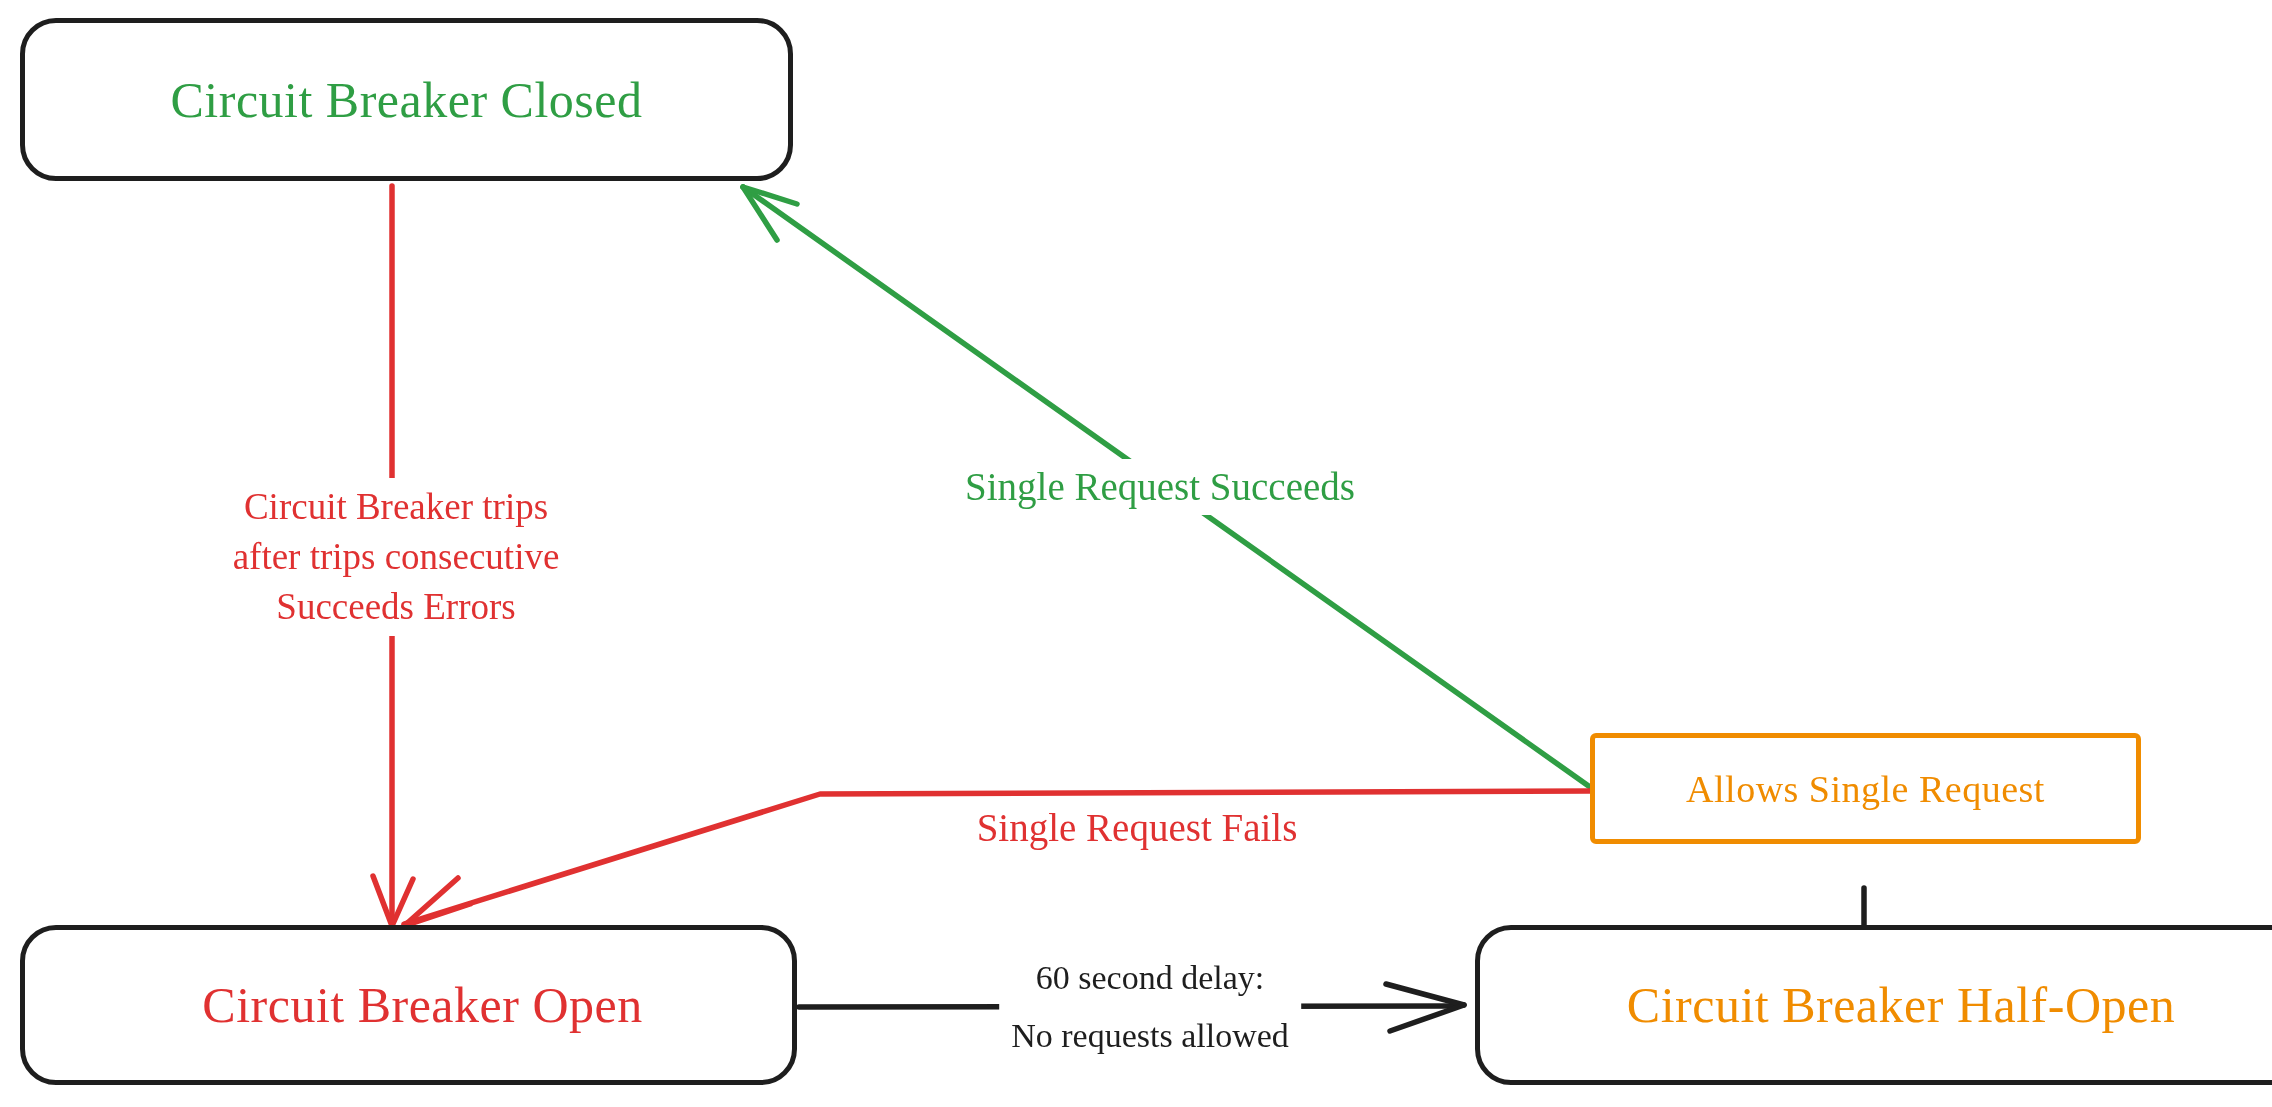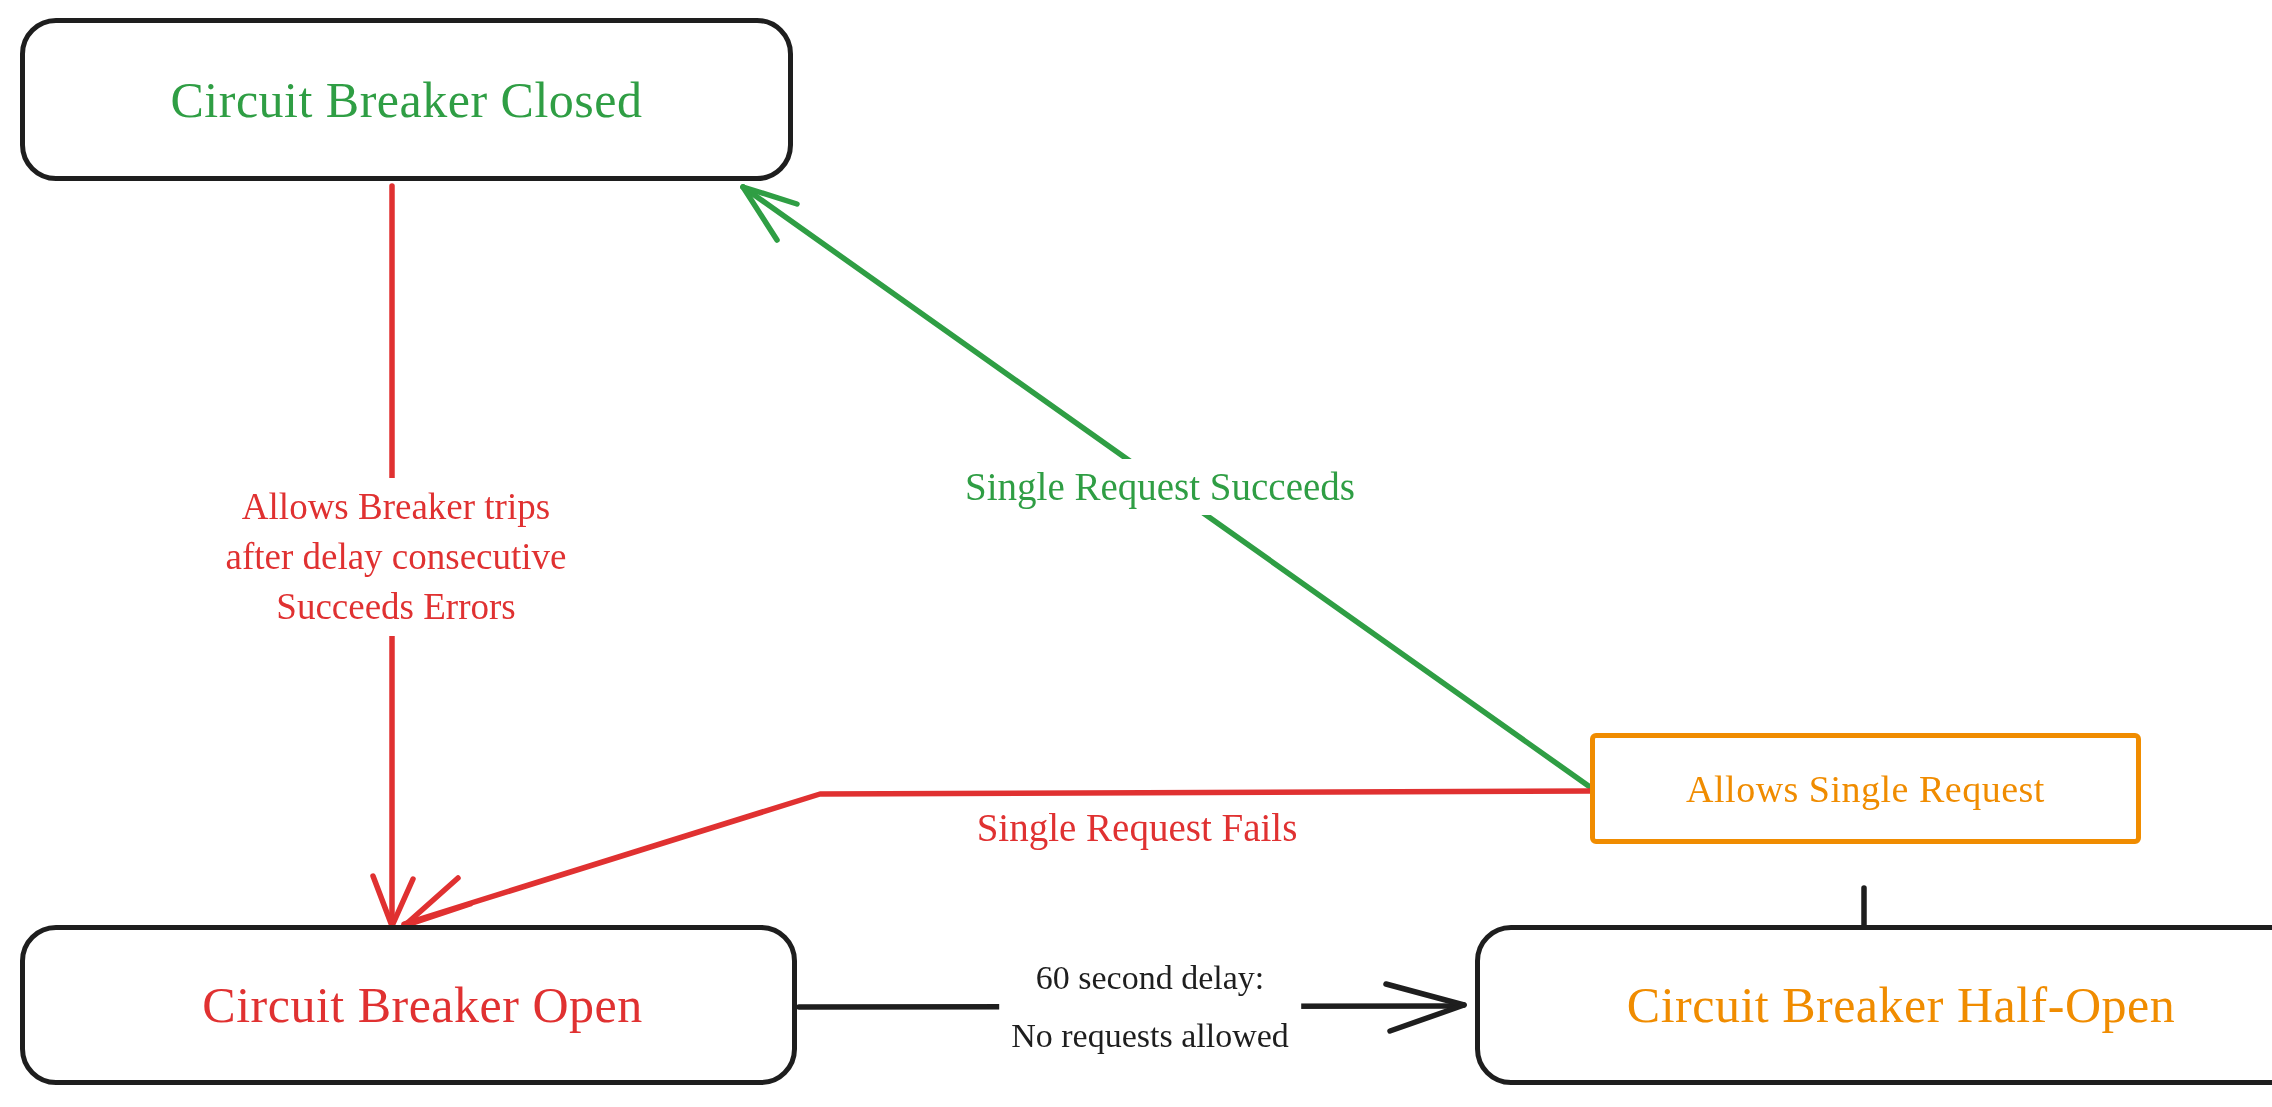--- a/index.html
+++ b/index.html
@@ -140,22 +140,22 @@
 
   <div class="node node-halfopen">
     <span>Circuit Breaker Half-Open</span>
   </div>
 
   <div class="node node-allows">
     <span>Allows Single Request</span>
   </div>
 
   <div class="edge-label label-trips">
-    <div>Allows Breaker trips</div>
-    <div>after delay consecutive</div>
+    <div>Circuit Breaker trips</div>
+    <div>after trips consecutive</div>
     <div>Succeeds Errors</div>
   </div>
 
   <div class="edge-label label-succeeds">
     <div>Single Request Succeeds</div>
   </div>
 
   <div class="edge-label label-fails">
     <div>Single Request Fails</div>
   </div>

